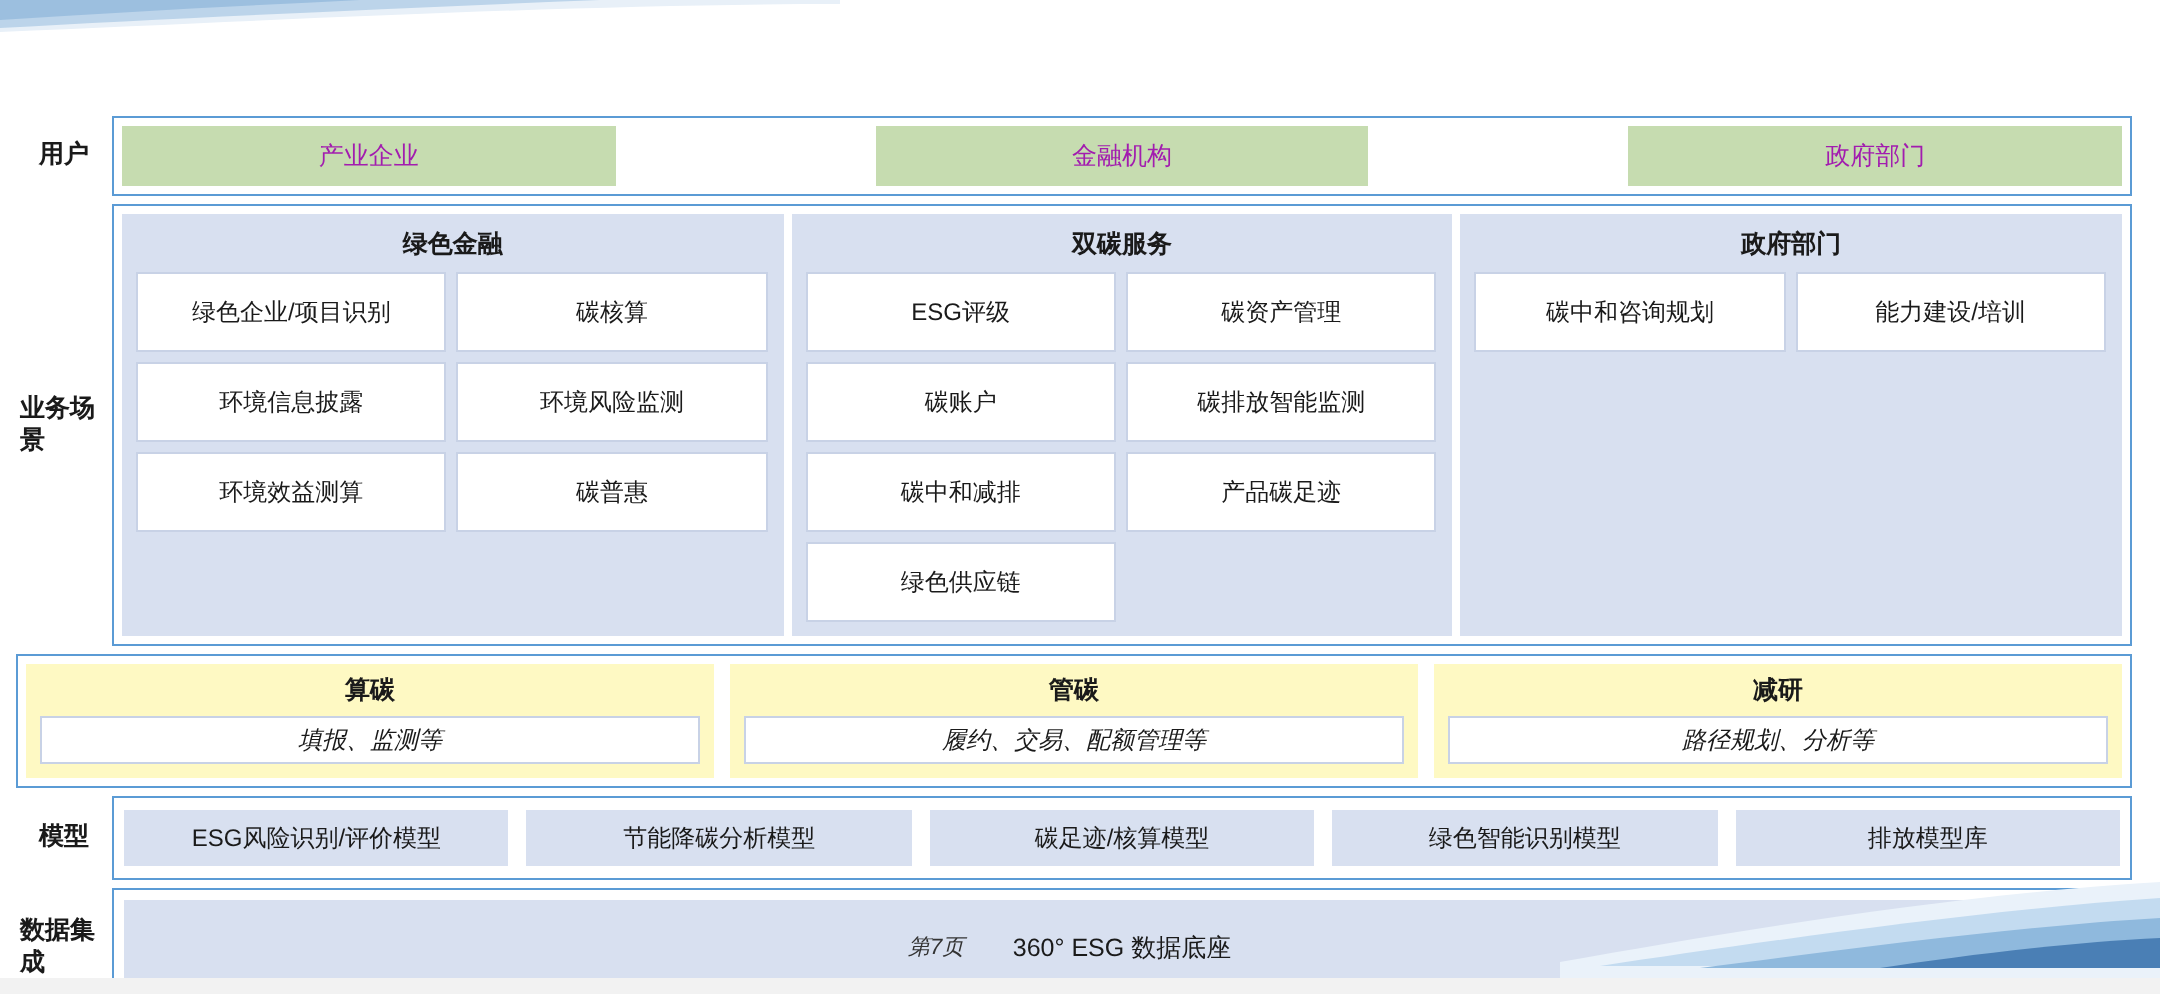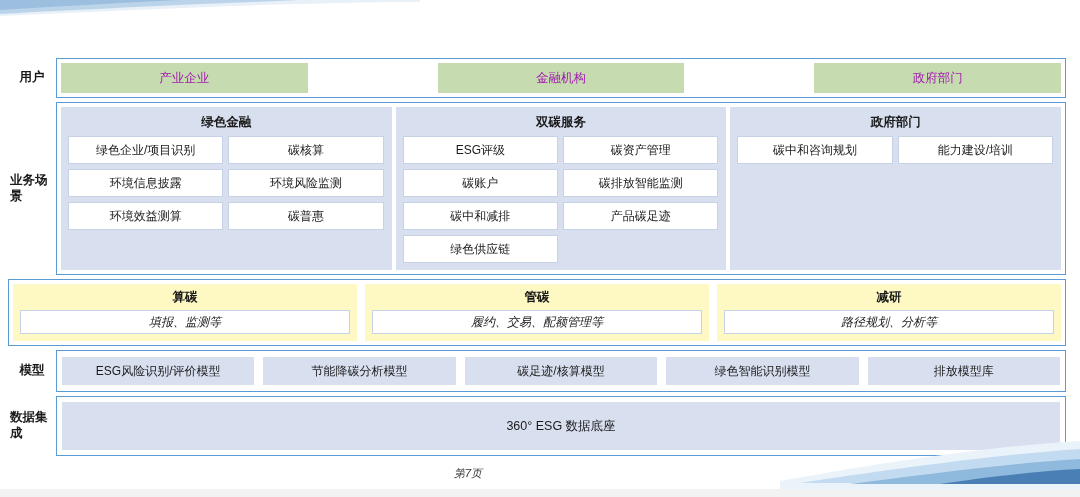--- a/index.html
+++ b/index.html
@@ -76,21 +76,21 @@
     min-height:144px;
   }
   .scen-head{
     text-align:center;font-size:12.5px;font-weight:bold;color:#1a1a1a;
     padding:2px 0 5px 0;
   }
   .scen-grid{display:flex;flex-wrap:wrap;gap:5px;}
   .scen-item{
     width:calc(50% - 3px);box-sizing:border-box;
     background:#ffffff;border:1px solid #c8d2e6;
-    height:28px;display:flex;align-items:center;justify-content:center;
+    height:40px;display:flex;align-items:center;justify-content:center;
     font-size:12px;color:#1a1a1a;white-space:nowrap;
   }
 
   
   .cap-wrap{display:flex;gap:8px;}
   .cap-col{
     flex:1;background:#fef9c3;padding:4px 7px 7px 7px;box-sizing:border-box;
   }
   .cap-head{text-align:center;font-size:12.5px;font-weight:bold;color:#1a1a1a;padding:1px 0 4px 0;}
   .cap-sub{

